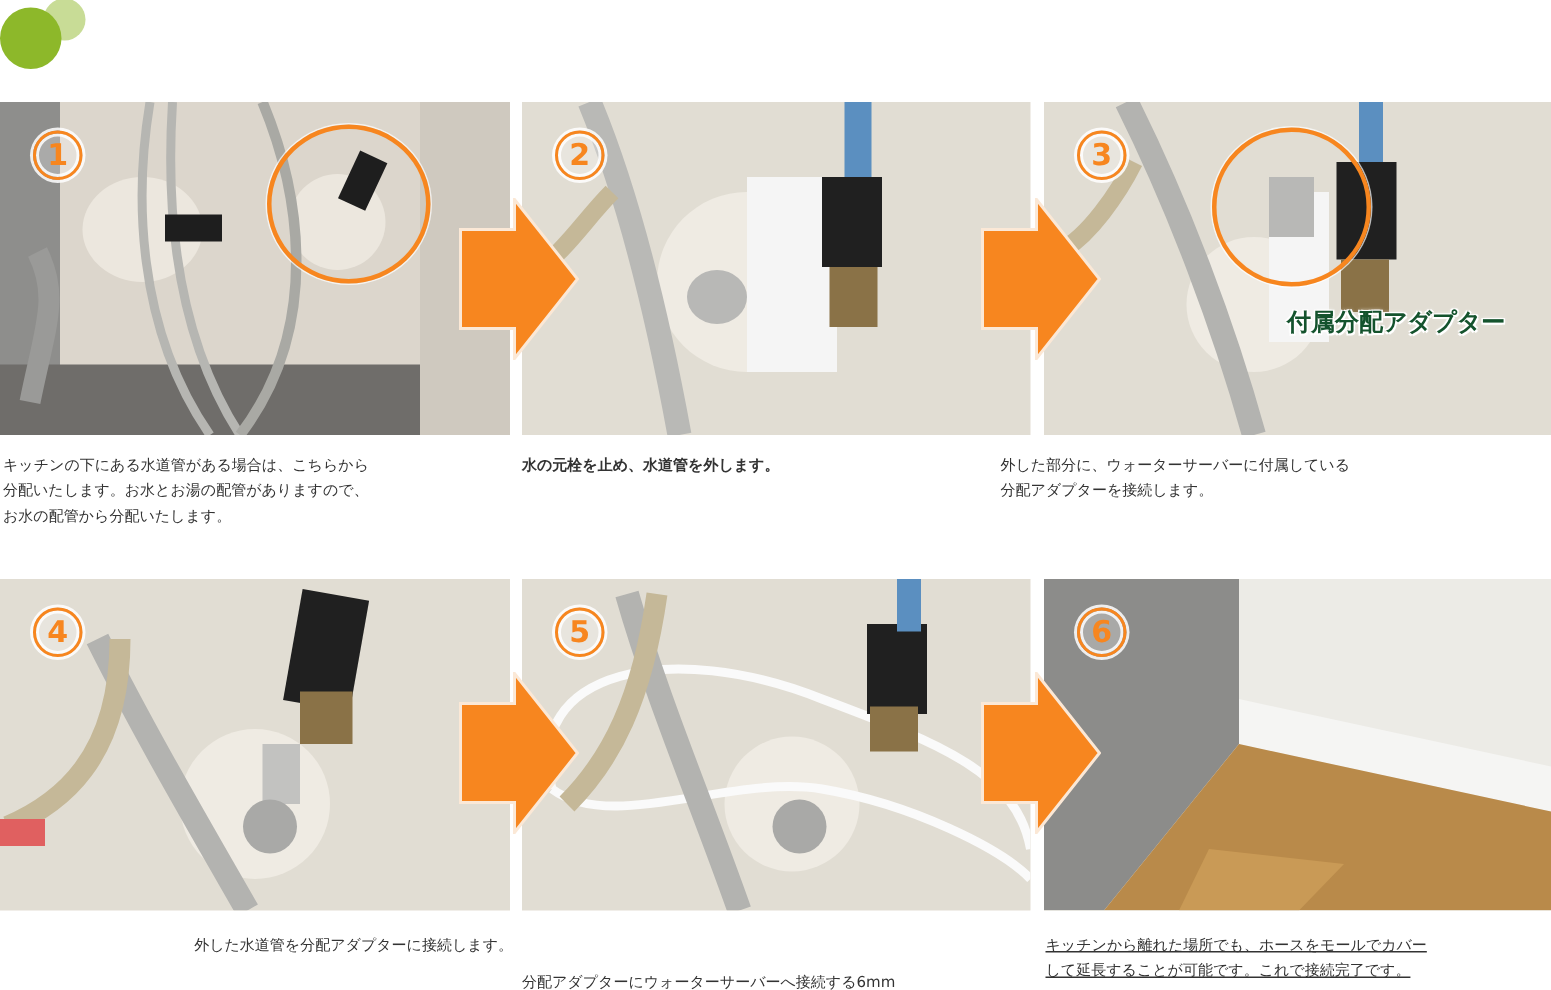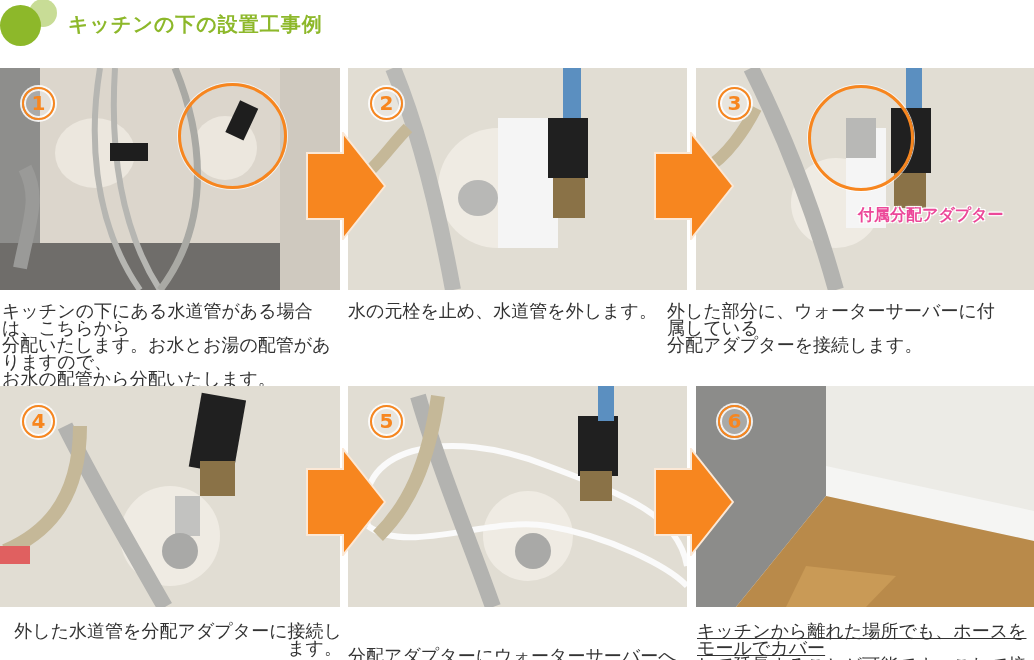--- a/index.html
+++ b/index.html
@@ -8,35 +8,34 @@
   .header { position:absolute; left:0; top:0; width:1034px; height:60px; }
   .dot-big { position:absolute; left:0; top:5px; width:41px; height:41px; border-radius:50%; background:#8db82a; }
   .dot-small { position:absolute; left:29px; top:-1px; width:28px; height:28px; border-radius:50%; background:#c8dc96; }
   .title { position:absolute; left:68px; top:11px; font-size:20px; font-weight:bold; color:#8db82a; letter-spacing:1px; white-space:nowrap; }
 
   .photo { position:absolute; overflow:hidden; background:#e8e3da; }
   .photo svg { position:absolute; left:0; top:0; width:100%; height:100%; }
   .badge { position:absolute; left:22px; top:19px; width:29px; height:29px; border-radius:50%;
            border:2px solid #f7861f; box-shadow:0 0 0 2px rgba(255,255,255,0.85), inset 0 0 0 2px rgba(255,255,255,0.85);
            color:#f7861f; font-weight:bold; font-size:20px; line-height:29px; text-align:center; background:rgba(255,255,255,0.25); }
-  .caption { position:absolute; font-size:18px; line-height:17px; color:#333; white-space:pre-line; }
+  .caption { position:absolute; font-size:10px; line-height:17px; color:#333; white-space:pre-line; }
 
   .arrow { position:absolute; width:80px; height:108px; }
   .arrow svg { width:100%; height:100%; }
-  .label-adapter { position:absolute; left:858px; top:205px; font-size:16px; font-weight:bold; color:#ec4899;
+  .label-adapter { position:absolute; left:858px; top:205px; font-size:16px; font-weight:bold; color:#14532d;
                    text-shadow: -1px -1px 0 #fff, 1px -1px 0 #fff, -1px 1px 0 #fff, 1px 1px 0 #fff, 0 0 3px #fff; white-space:nowrap; }
   .circle-hl { position:absolute; border:3px solid #f7861f; border-radius:50%; box-shadow:0 0 0 1px rgba(255,255,255,0.7); }
 </style>
 </head>
 <body>
 
 <div class="header">
   <div class="dot-small"></div>
   <div class="dot-big"></div>
-  <div class="title">キッチンの下の設置工事例</div>
 </div>
 
 <div class="photo" style="left:0;top:68px;width:340px;height:222px;">
   <svg viewBox="0 0 340 222" preserveAspectRatio="none">
     <rect width="340" height="222" fill="#dcd6cc"></rect>
     <rect x="0" y="0" width="40" height="222" fill="#8e8e8c"></rect>
     <rect x="0" y="175" width="290" height="47" fill="#6f6d6a"></rect>
     <rect x="280" y="0" width="60" height="222" fill="#cfc9bf"></rect>
     <ellipse cx="95" cy="85" rx="40" ry="35" fill="#ece7de"></ellipse>
     <ellipse cx="225" cy="80" rx="32" ry="32" fill="#ece7de"></ellipse>
@@ -78,21 +77,21 @@
     <rect x="150" y="50" width="30" height="40" fill="#b8b8b6"></rect>
   </svg>
   <div class="badge">3</div>
   <div class="circle-hl" style="left:112px;top:17px;width:100px;height:100px;"></div>
 </div>
 <div class="label-adapter">付属分配アダプター</div>
 
 <div class="caption" style="left:2px;top:302px;width:340px;">キッチンの下にある水道管がある場合は、こちらから
 分配いたします。お水とお湯の配管がありますので、
 お水の配管から分配いたします。</div>
-<div class="caption" style="left:348px;top:302px;width:340px;">水の元栓を止め、水道管を外します。</div>
+<div class="caption" style="left:348px;top:302px;width:340px;font-weight:bold;">水の元栓を止め、水道管を外します。</div>
 <div class="caption" style="left:667px;top:302px;width:337px;">外した部分に、ウォーターサーバーに付属している
 分配アダプターを接続します。</div>
 
 <div class="photo" style="left:0;top:386px;width:340px;height:221px;">
   <svg viewBox="0 0 340 221" preserveAspectRatio="none">
     <rect width="340" height="221" fill="#e1ddd3"></rect>
     <ellipse cx="170" cy="150" rx="50" ry="50" fill="#efebe3"></ellipse>
     <path d="M65 40 C 95 100, 130 160, 165 221" stroke="#b3b3b0" stroke-width="16" fill="none"></path>
     <path d="M5 165 C 40 150, 80 120, 80 40" stroke="#c5b898" stroke-width="14" fill="none"></path>
     <rect x="195" y="10" width="45" height="75" fill="#202020" transform="rotate(10 217 47)"></rect>

